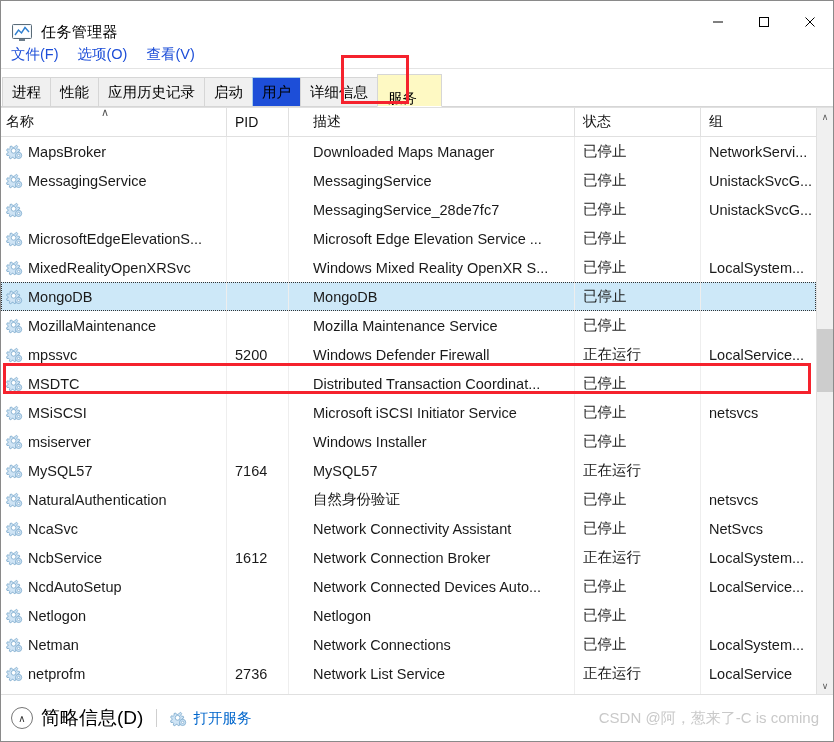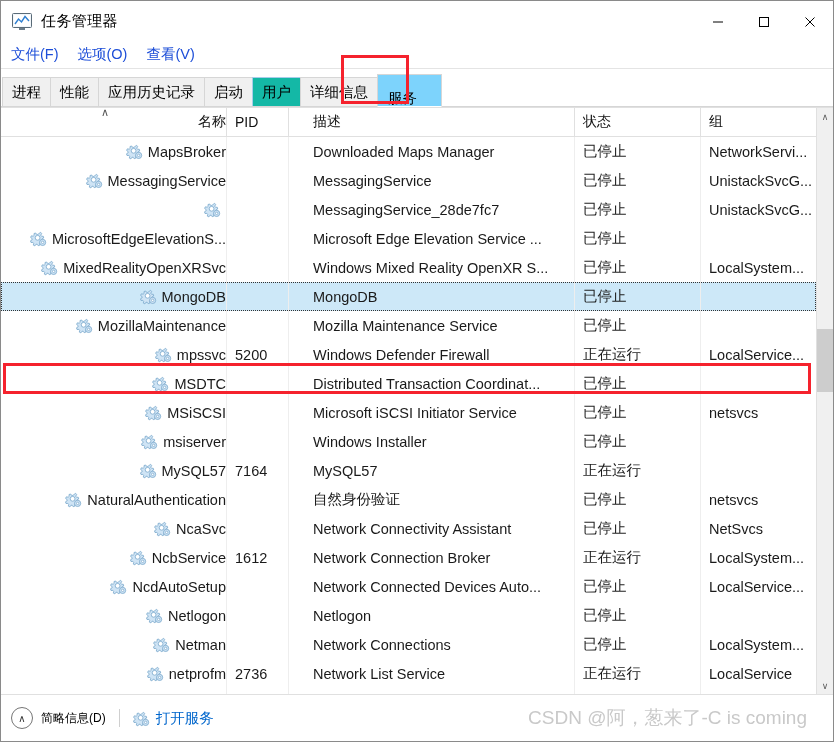--- a/index.html
+++ b/index.html
@@ -13,21 +13,21 @@
     position: relative;
     width: 834px; height: 742px;
     background: #ffffff;
     border: 1px solid #8a8a8a;
     display: flex; flex-direction: column;
   }
 
   
   #titlebar {
     height: 41px; flex: 0 0 41px;
-    display: flex; align-items: center;
+    display: flex; align-items: flex-end;
     background: #ffffff;
     position: relative;
   }
   #app-icon {
     width: 20px; height: 18px; margin-left: 11px; margin-right: 9px;
     position: relative; flex: 0 0 auto;
   }
   #app-title {
     font-size: 15px; color: #000000; letter-spacing: .4px;
   }
@@ -67,23 +67,23 @@
     padding: 0 9px;
     font-size: 14.5px; color: #000;
     background: #f0f0f0;
     border: 1px solid #d6d6d6;
     border-bottom: 1px solid #d6d6d6;
     margin-right: -1px;
     white-space: nowrap;
     position: relative;
     font-family: Liberation Serif, serif;
   }
-  .tab.hovered { background: #14b8a6; border-color: #a8cdea; }
+  .tab.hovered { background: #1d4ed8; border-color: #a8cdea; }
   .tab.active {
-    background: #7dd3fc;
+    background: #fef9c3;
     border: 1px solid #d6d6d6;
     border-bottom-color: #ffffff;
     height: 33px;
     z-index: 3;
     padding: 16px 24px 0 10px;
   }
   #tab-underline {
     position: absolute; left: 0; right: 0; bottom: 0;
     height: 1px; background: #d6d6d6; z-index: 1;
   }
@@ -140,21 +140,21 @@
   }
   .cell {
     display: flex; align-items: center;
     font-size: 14.5px; color: #1a1a1a;
     padding-left: 8px;
     border-right: 1px solid #eeeeee;
     height: 29px;
     white-space: nowrap; overflow: hidden;
   }
   .cell:last-child { border-right: none; }
-  .c-name  { width: 226px; flex: 0 0 226px; padding-left: 5px; justify-content: flex-end; }
+  .c-name  { width: 226px; flex: 0 0 226px; padding-left: 5px; }
   .c-pid   { width: 62px;  flex: 0 0 62px; }
   .c-desc  { width: 270px; flex: 0 0 270px; margin-left: 16px; }
   .c-state { width: 126px; flex: 0 0 126px; }
   .c-group { width: 122px; flex: 0 0 122px; }
 
   .svc-icon { width: 17px; height: 17px; margin-right: 5px; flex: 0 0 17px; position: relative; }
 
   
   #row-annot {
     position: absolute;
@@ -195,31 +195,31 @@
     border-top: 1px solid #e0e0e0;
     position: relative;
   }
   #fewer-btn { display: flex; align-items: center; }
   #chev-circle {
     width: 22px; height: 22px; border-radius: 50%;
     border: 1px solid #767676;
     display: flex; align-items: center; justify-content: center;
     font-size: 10px; color: #333; margin-right: 8px;
   }
-  #fewer-label { font-size: 12px; color: #000; }
+  #fewer-label { font-size: 19px; color: #000; }
   #sb-divider {
     width: 1px; height: 18px; background: #cfcfcf; margin: 0 13px;
   }
   #open-svc { display: flex; align-items: center; text-align: right; }
   #open-svc-icon { width: 17px; height: 17px; margin-right: 6px; position: relative; }
   #open-svc-label { font-size: 14.5px; color: #0066cc; }
 
   #watermark {
-    position: absolute; right: 26px; top: 50%; transform: translateY(-50%);
-    font-size: 19px; color: #c9c9c9; white-space: nowrap;
+    position: absolute; right: 14px; top: 50%; transform: translateY(-50%);
+    font-size: 15px; color: #c9c9c9; white-space: nowrap;
   }
 </style>
 </head>
 <body>
 
 <div id="window">
 
   <div id="titlebar">
     <span id="app-icon">
       <svg width="20" height="18" viewBox="0 0 20 18">

